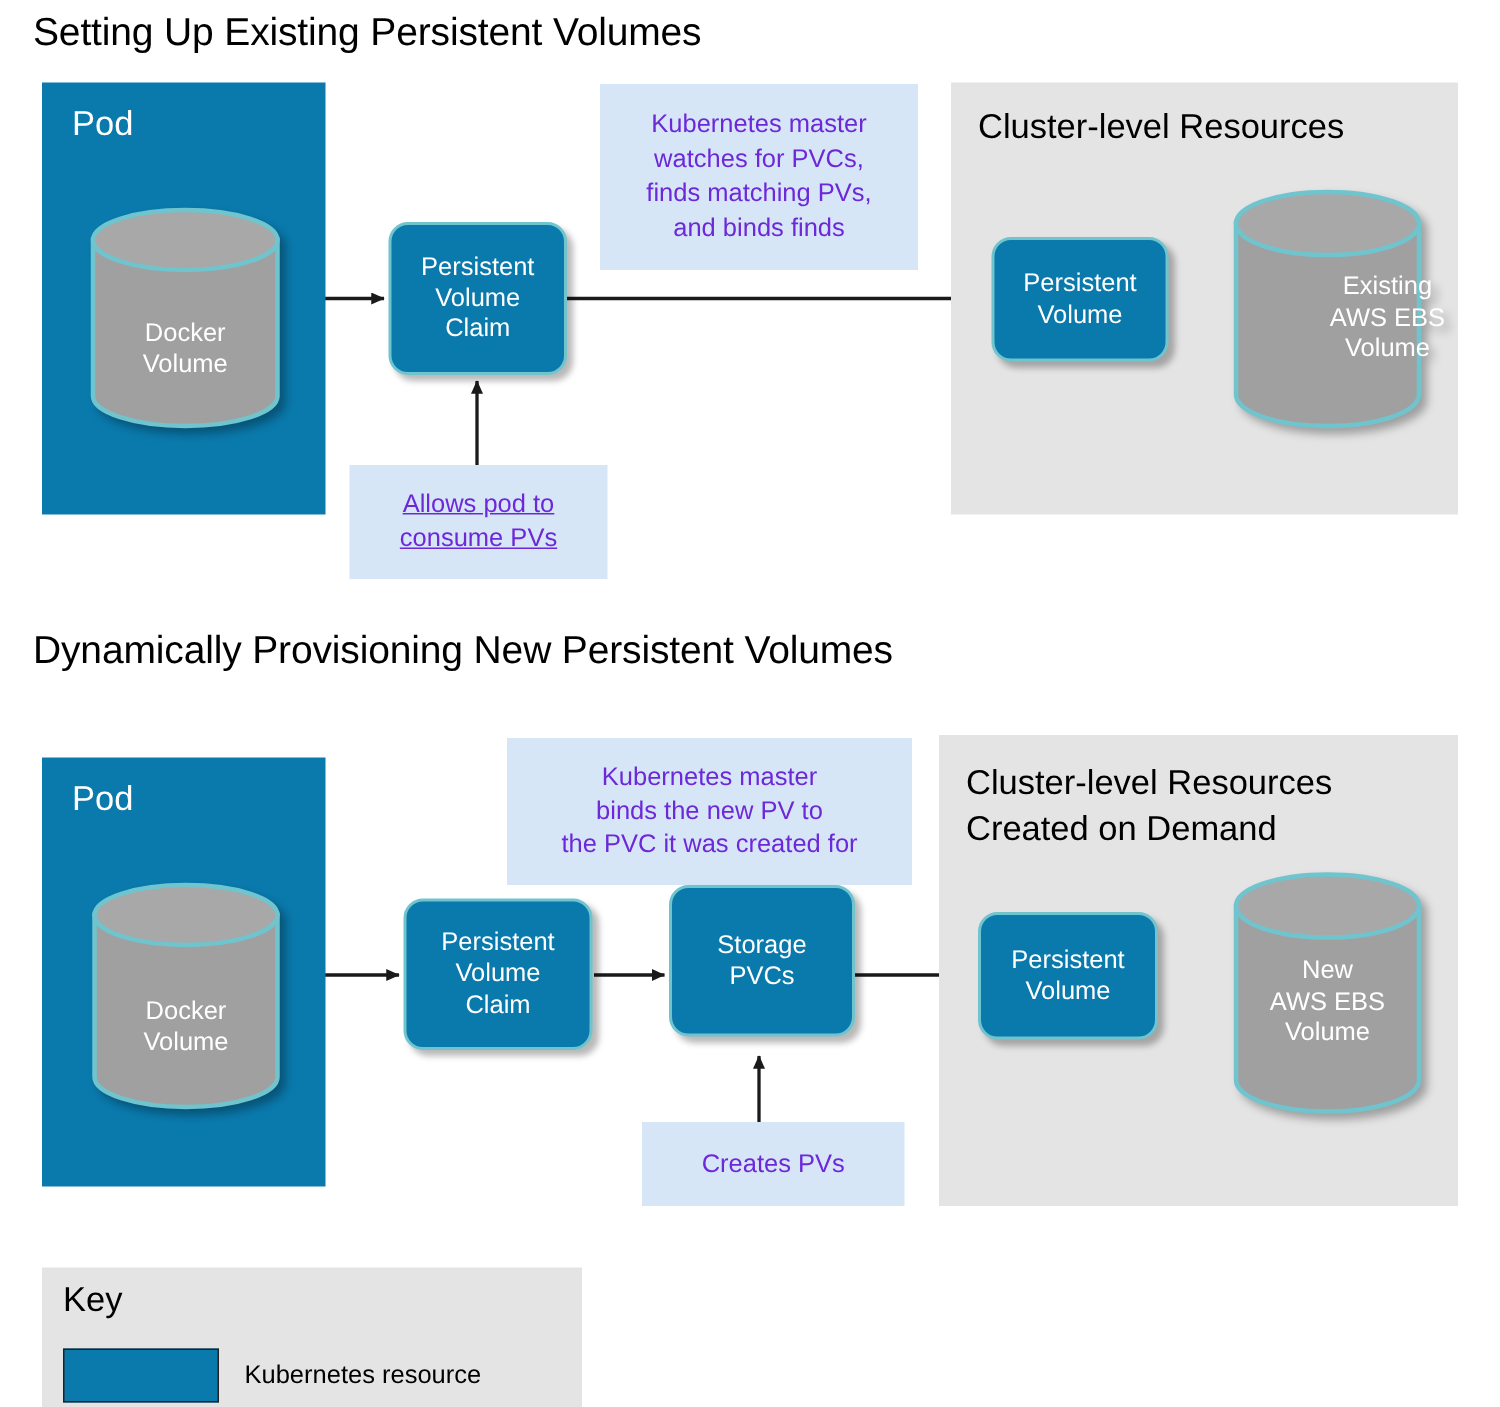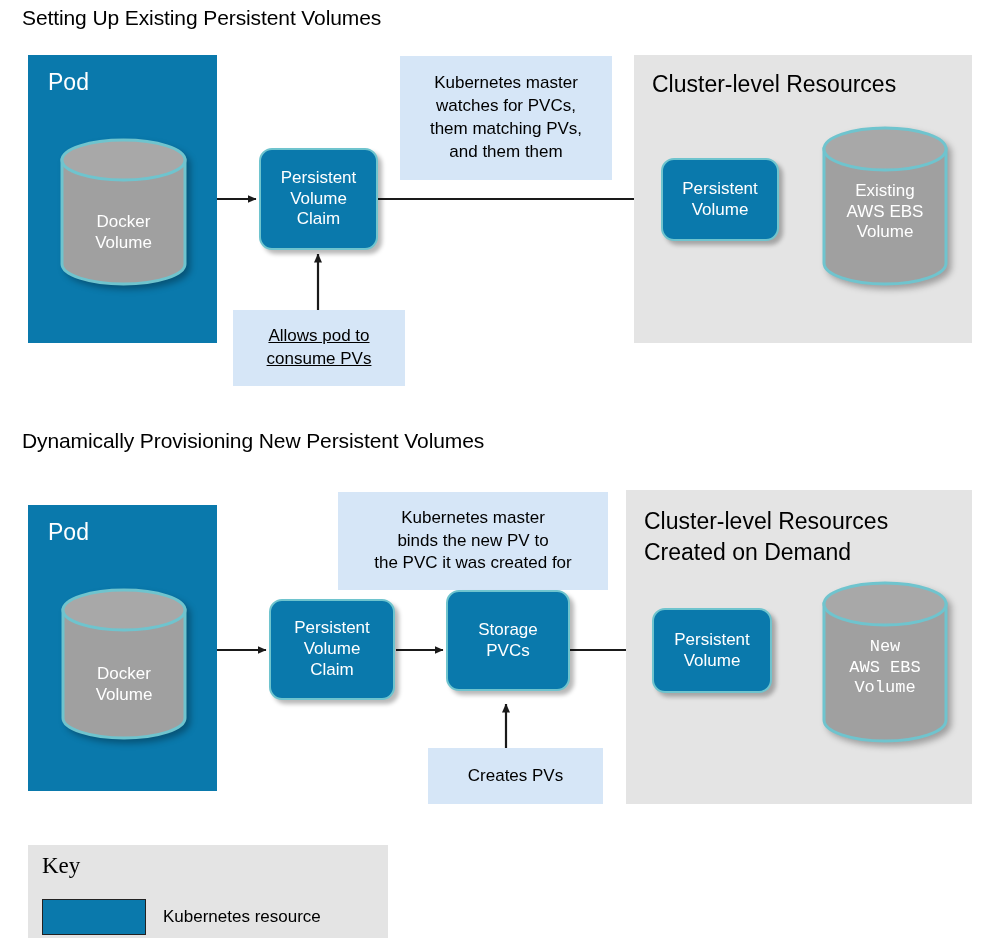--- a/index.html
+++ b/index.html
@@ -17,21 +17,21 @@
   .canvas {
     position: absolute;
     left: 0; top: 0;
     width: 1000px;
     height: 938px;
   }
   .abs { position: absolute; }
 
   
   .section-title {
-    font-size: 21px;
+    font-size: 26px;
     color: #000000;
     white-space: nowrap;
     letter-spacing: -0.1px;
   }
 
   
   .pod-box {
     background: #0A79AC;
   }
   .pod-label {
@@ -81,39 +81,38 @@
     text-align: center;
     color: #ffffff;
     font-size: 17px;
     line-height: 1.22;
     pointer-events: none;
   }
 
   
   .note {
     background: #D6E6F7;
-    color: #000000;
+    color: #6d28d9;
     font-size: 17px;
     line-height: 1.34;
     text-align: center;
     display: flex;
     align-items: center;
     justify-content: center;
     box-sizing: border-box;
     padding: 2px 6px;
   }
 
   
   .key-panel { background: #E4E4E4; }
   .key-title {
     position: absolute;
     left: 14px; top: 8px;
     font-size: 23px;
     color: #000000;
-    font-family: Liberation Serif, serif;
   }
   .key-swatch {
     position: absolute;
     background: #0A79AC;
     border: 1.5px solid #222222;
     box-sizing: border-box;
   }
   .key-label {
     position: absolute;
     font-size: 17px;
@@ -181,22 +180,22 @@
       <div>Persistent</div>
       <div>Volume</div>
       <div>Claim</div>
     </div>
   </div>
 
   <div class="abs note" style="left:400px; top:56px; width:212px; height:124px;">
     <div>
       <div>Kubernetes master</div>
       <div>watches for PVCs,</div>
-      <div>them matching PVs,</div>
-      <div>and them them</div>
+      <div>finds matching PVs,</div>
+      <div>and binds finds</div>
     </div>
   </div>
 
   <div class="abs note" style="left:233px; top:310px; width:172px; height:76px;text-decoration:underline;">
     <div>
       <div>Allows pod to</div>
       <div>consume PVs</div>
     </div>
   </div>
 
@@ -211,28 +210,28 @@
       <div>Persistent</div>
       <div>Volume</div>
     </div>
   </div>
 
   <div class="abs cyl" style="left:822px; top:125px; width:126px; height:162px;">
     <svg width="126" height="162" viewBox="0 0 126 162">
       <path d="M2,24 L2,138 A61,21 0 0 0 124,138 L124,24 Z" fill="#A0A0A0" stroke="#6FC4CE" stroke-width="3"></path>
       <ellipse cx="63" cy="24" rx="61" ry="21" fill="#A8A8A8" stroke="#6FC4CE" stroke-width="3"></ellipse>
     </svg>
-    <div class="cyl-label" style="top:56px;">
+    <div class="cyl-label" style="top:56px;padding-left:40px;">
       <div>Existing</div>
       <div>AWS EBS</div>
       <div>Volume</div>
     </div>
   </div>
 
-  <div class="abs section-title" style="left:22px; top:429px;">Dynamically Provisioning New Persistent Volumes</div>
+  <div class="abs section-title" style="left:22px; top:418px;">Dynamically Provisioning New Persistent Volumes</div>
 
   <div class="abs pod-box" style="left:28px; top:505px; width:189px; height:286px;">
     <div class="pod-label">Pod</div>
   </div>
 
   <div class="abs cyl" style="left:61px; top:588px; width:126px; height:152px;">
     <svg width="126" height="152" viewBox="0 0 126 152">
       <path d="M2,22 L2,130 A61,20 0 0 0 124,130 L124,22 Z" fill="#A0A0A0" stroke="#6FC4CE" stroke-width="3"></path>
       <ellipse cx="63" cy="22" rx="61" ry="20" fill="#A8A8A8" stroke="#6FC4CE" stroke-width="3"></ellipse>
     </svg>
@@ -278,21 +277,21 @@
     </div>
   </div>
 
   <div class="abs k8s-node" style="left:652px; top:608px; width:120px; height:85px;">
     <div>
       <div>Persistent</div>
       <div>Volume</div>
     </div>
   </div>
 
-  <div class="abs cyl" style="left:822px; top:580px; width:126px; height:164px;font-family:Liberation Mono, monospace;">
+  <div class="abs cyl" style="left:822px; top:580px; width:126px; height:164px;">
     <svg width="126" height="164" viewBox="0 0 126 164">
       <path d="M2,24 L2,140 A61,21 0 0 0 124,140 L124,24 Z" fill="#A0A0A0" stroke="#6FC4CE" stroke-width="3"></path>
       <ellipse cx="63" cy="24" rx="61" ry="21" fill="#A8A8A8" stroke="#6FC4CE" stroke-width="3"></ellipse>
     </svg>
     <div class="cyl-label" style="top:57px;">
       <div>New</div>
       <div>AWS EBS</div>
       <div>Volume</div>
     </div>
   </div>

